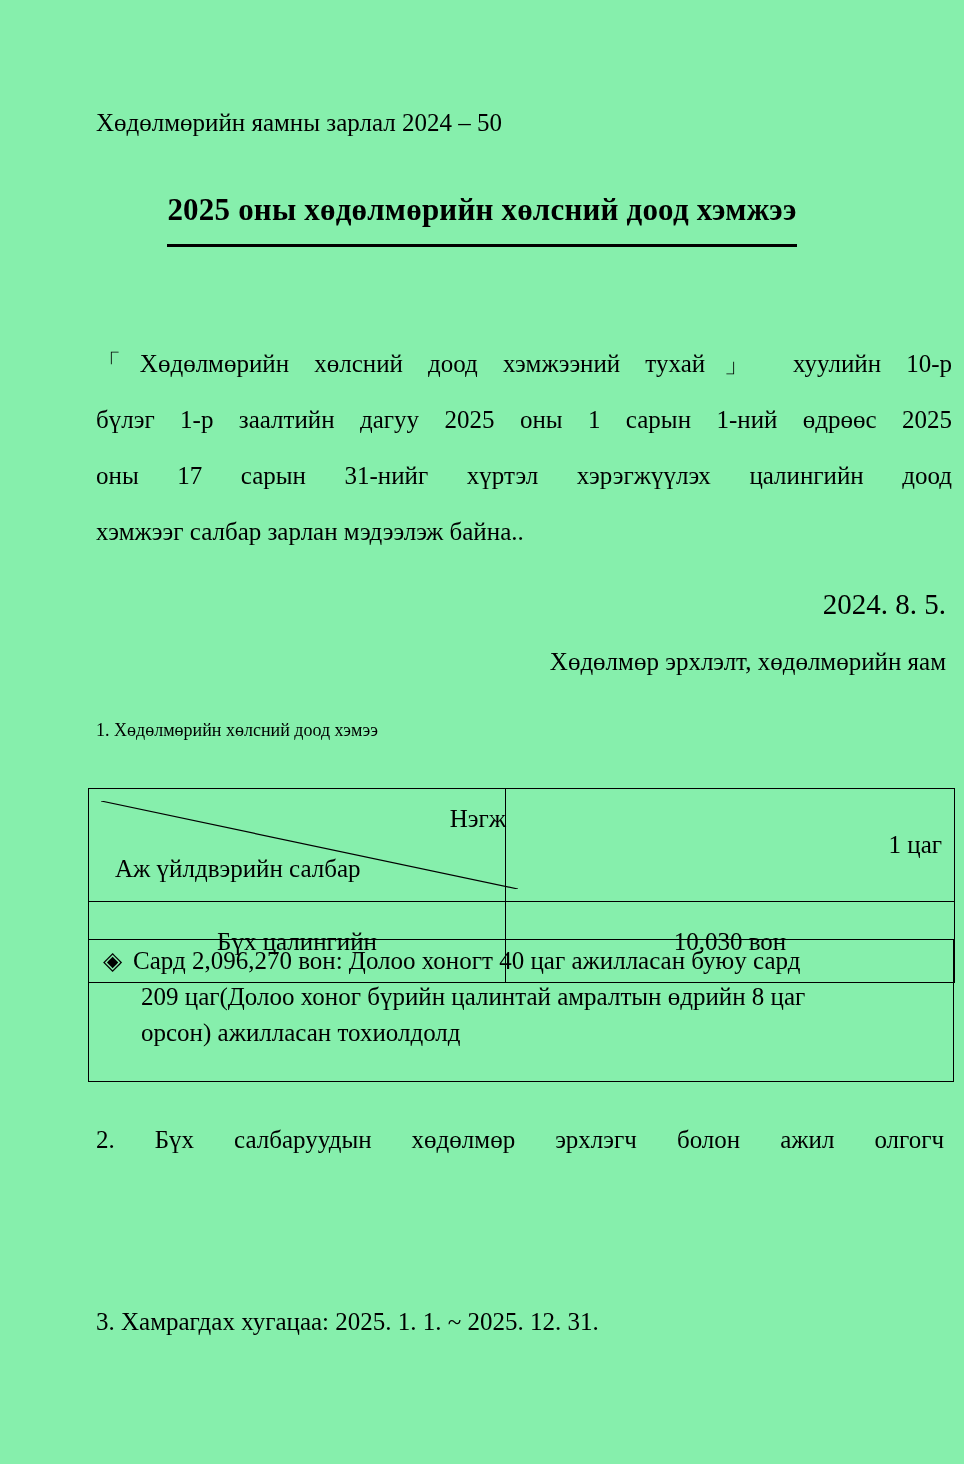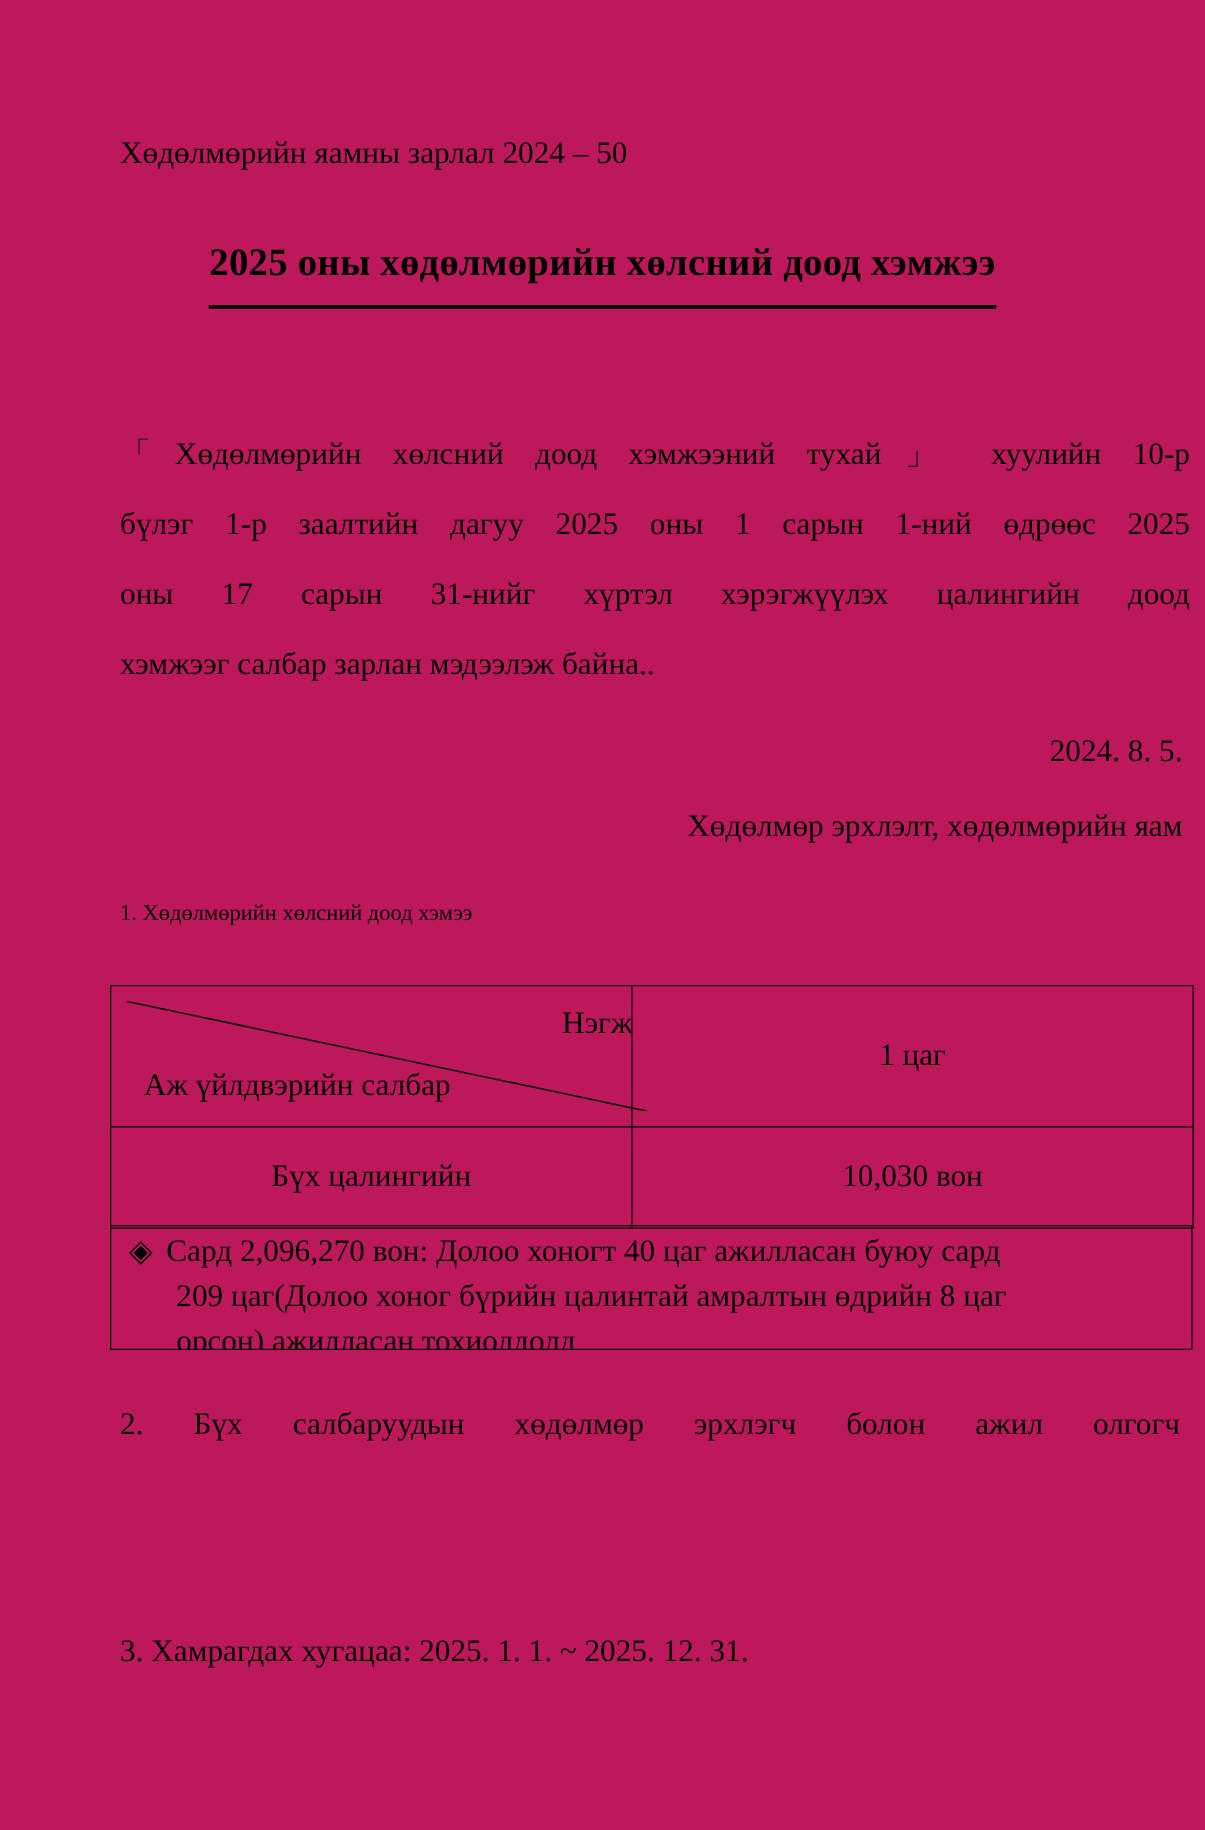--- a/index.html
+++ b/index.html
@@ -13,21 +13,21 @@
     font-family: "Liberation Serif", "DejaVu Serif", serif;
     color: #000000;
     -webkit-font-smoothing: antialiased;
   }
 
   .page {
     position: relative;
     width: 964px;
     height: 1464px;
     margin: 0 auto;
-    background: #be185d;
+    background: #86efac;
     overflow: hidden;
     box-sizing: border-box;
   }
 
   
   .doc-header {
     position: absolute;
     left: 96px;
     top: 108px;
     font-size: 25px;
@@ -74,21 +74,21 @@
   .jline.left {
     text-align: left;
     text-align-last: left;
   }
 
   
   .sign-date {
     position: absolute;
     right: 18px;
     top: 588px;
-    font-size: 25px;
+    font-size: 29px;
   }
   .sign-org {
     position: absolute;
     right: 18px;
     top: 648px;
     font-size: 25px;
     text-align: right;
   }
 
   
@@ -151,40 +151,40 @@
     z-index: 2;
   }
   .hdr-diag .sector-label {
     position: absolute;
     left: 14px;
     bottom: 6px;
     z-index: 2;
   }
 
   .hdr-hour {
-    text-align: center;
+    text-align: right;
     height: 88px;
   }
 
   .row-sector {
     text-align: center;
     height: 56px;
   }
   .row-amount {
     text-align: center;
     height: 56px;
   }
 
   
   .note-box {
     position: absolute;
     left: 88px;
-    top: 980px;
+    top: 939px;
     width: 866px;
-    height: 100px;
+    height: 143px;
     border: 1px solid #000;
     box-sizing: border-box;
     overflow: hidden;
   }
   .note-inner {
     position: absolute;
     left: 14px;
     top: 3px;
     width: 930px;
     font-size: 25px;

